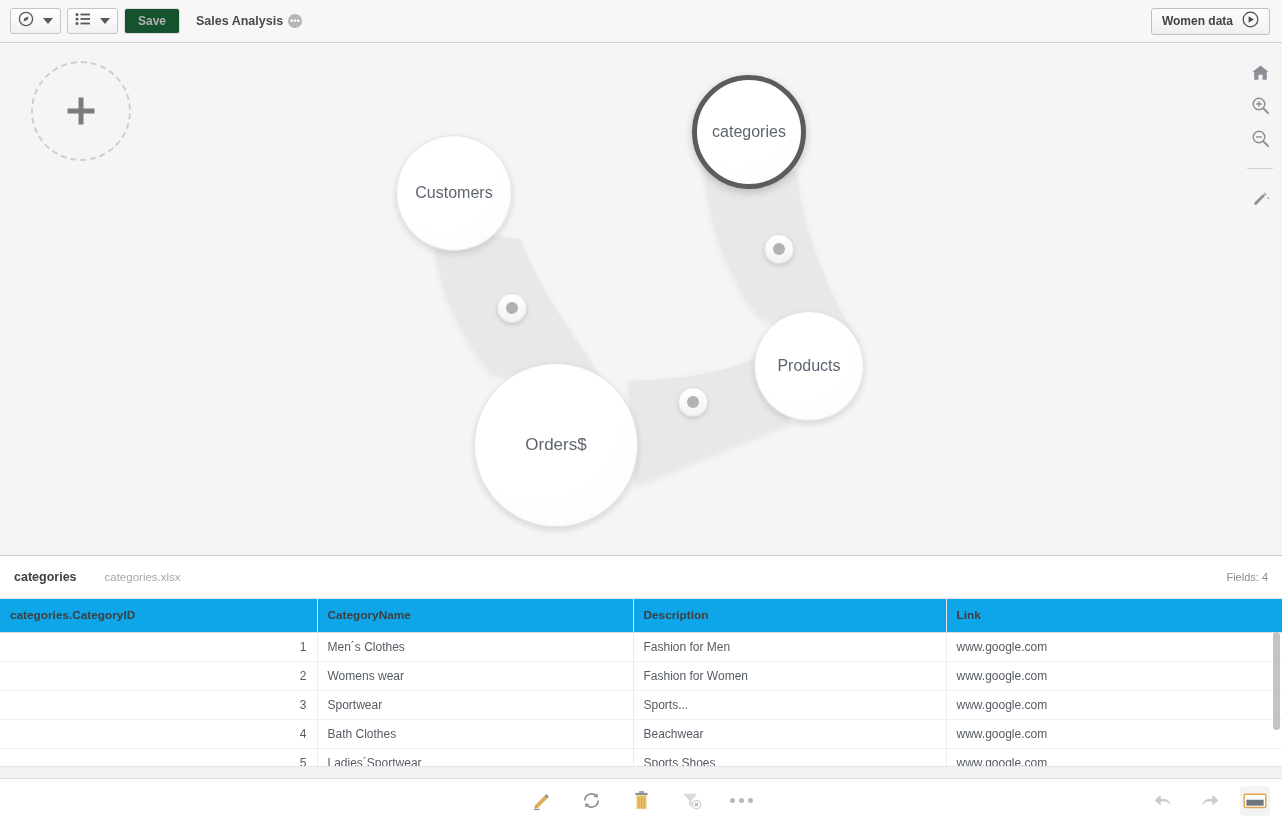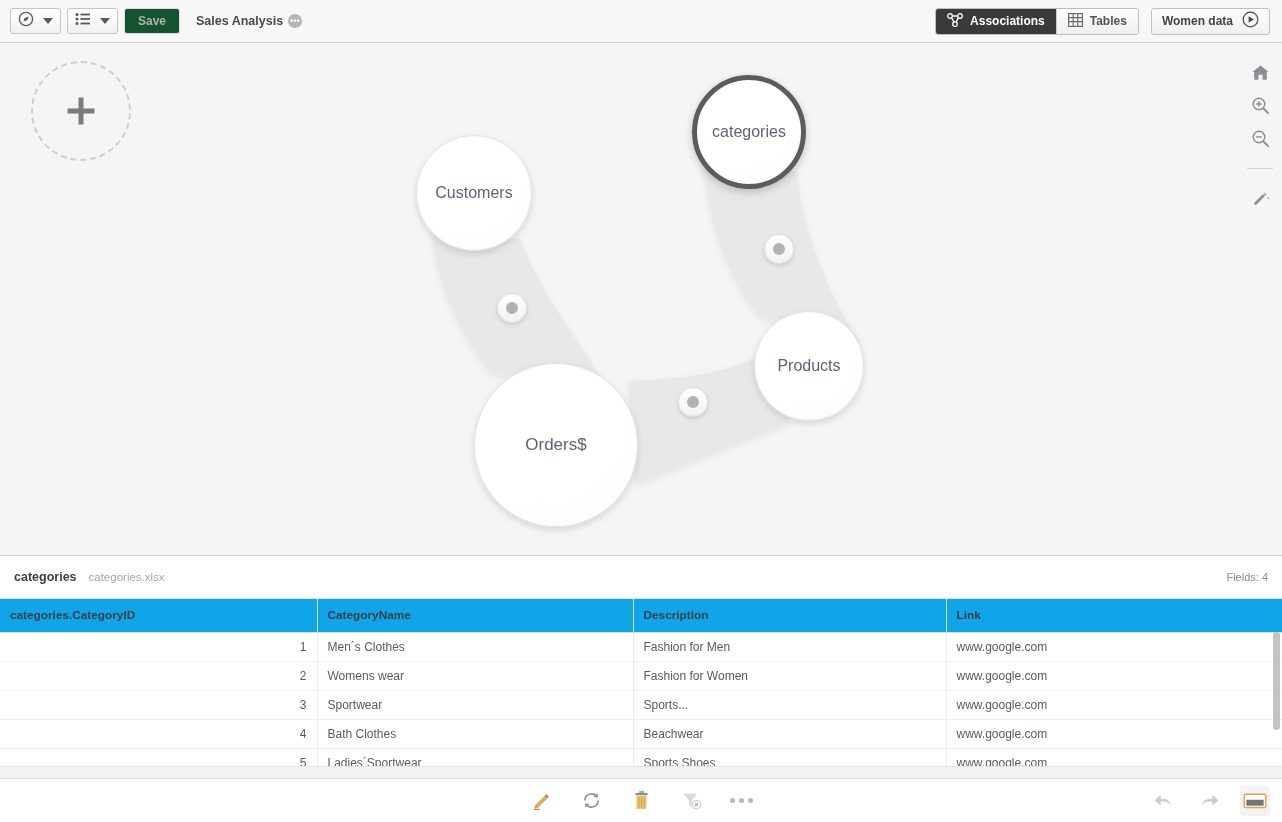--- a/index.html
+++ b/index.html
@@ -179,21 +179,21 @@
     background: #ffffff;
     border-top: 1px solid #cccccc;
   }
   .preview-head {
     height: 43px;
     display: flex; align-items: center;
     padding: 0 14px;
     border-bottom: 1px solid #e2e2e2;
   }
   .pv-name { font-size: 12.5px; font-weight: bold; color: #3f3f3f; }
-  .pv-file { font-size: 11.5px; color: #a6a6a6; margin-left: 12px; }
+  .pv-file { font-size: 11.5px; color: #a6a6a6; margin-left: 28px; }
   .pv-fields { margin-left: auto; font-size: 11px; color: #8b8b8b; }
 
   table.grid { border-collapse: collapse; width: 1282px; table-layout: fixed; }
   table.grid th {
     height: 33px;
     font-size: 11.8px; font-weight: bold; color: #3f3f3f;
     text-align: left;
     padding: 0 10px;
     border-right: 1px solid #e2e2e2;
     border-bottom: 1px solid #dcdcdc;
@@ -289,42 +289,20 @@
 
     <div class="app-title">
       <span>Sales Analysis</span>
       <span class="title-badge">
           <span>•••</span>
         </span>
     </div>
   </div>
 
   <div class="tb-right">
-    <div class="segmented">
-      <div class="seg active">
-        <span>
-          <svg width="16" height="14" viewBox="0 0 16 14">
-            <circle cx="3" cy="3" r="2.3" fill="none" stroke="#ffffff" stroke-width="1.3"></circle>
-            <circle cx="13" cy="3" r="2.3" fill="none" stroke="#ffffff" stroke-width="1.3"></circle>
-            <circle cx="8" cy="11.2" r="2.3" fill="none" stroke="#ffffff" stroke-width="1.3"></circle>
-            <path d="M4.6 4.6 L7 9.2 M11.4 4.6 L9 9.2 M5.3 3 L10.7 3" stroke="#ffffff" stroke-width="1.3" fill="none"></path>
-          </svg>
-        </span>
-        <span>Associations</span>
-      </div>
-      <div class="seg inactive">
-        <span>
-          <svg width="15" height="14" viewBox="0 0 15 14">
-            <rect x="0.6" y="0.6" width="13.8" height="12.8" fill="none" stroke="#6a6a6a" stroke-width="1.2"></rect>
-            <path d="M0.6 4.6 H14.4 M0.6 8.6 H14.4 M5.2 0.6 V13.4 M9.8 0.6 V13.4" stroke="#6a6a6a" stroke-width="1.1"></path>
-          </svg>
-        </span>
-        <span>Tables</span>
-      </div>
-    </div>
 
     <div class="load-btn">
       <span>Women data</span>
       <span>
         <svg width="17" height="17" viewBox="0 0 17 17">
           <circle cx="8.5" cy="8.5" r="7.3" fill="none" stroke="#4a4a4a" stroke-width="1.2"></circle>
           <path d="M6.6 5.3 L11.8 8.5 L6.6 11.7 Z" fill="#4a4a4a"></path>
         </svg>
       </span>
     </div>
@@ -349,21 +327,21 @@
     </g>
   </svg>
 
   <div class="add-source">
     <span>
       <span class="plus-h"></span><span class="plus-v"></span>
     </span>
   </div>
 
   <div id="bubble-layer">
-      <div class="bubble" style="width: 116px; height: 116px; left: 416px; top: 92px;">
+      <div class="bubble" style="width: 116px; height: 116px; left: 396px; top: 92px;">
         <span class="bubble-label">Customers</span>
       </div>
       <div class="bubble selected" style="width: 114px; height: 114px; left: 692px; top: 32px;">
         <span class="bubble-label">categories</span>
       </div>
       <div class="bubble" style="width: 110px; height: 110px; left: 754px; top: 268px;">
         <span class="bubble-label">Products</span>
       </div>
       <div class="bubble big" style="width: 164px; height: 164px; left: 474px; top: 320px;">
         <span class="bubble-label">Orders$</span>

